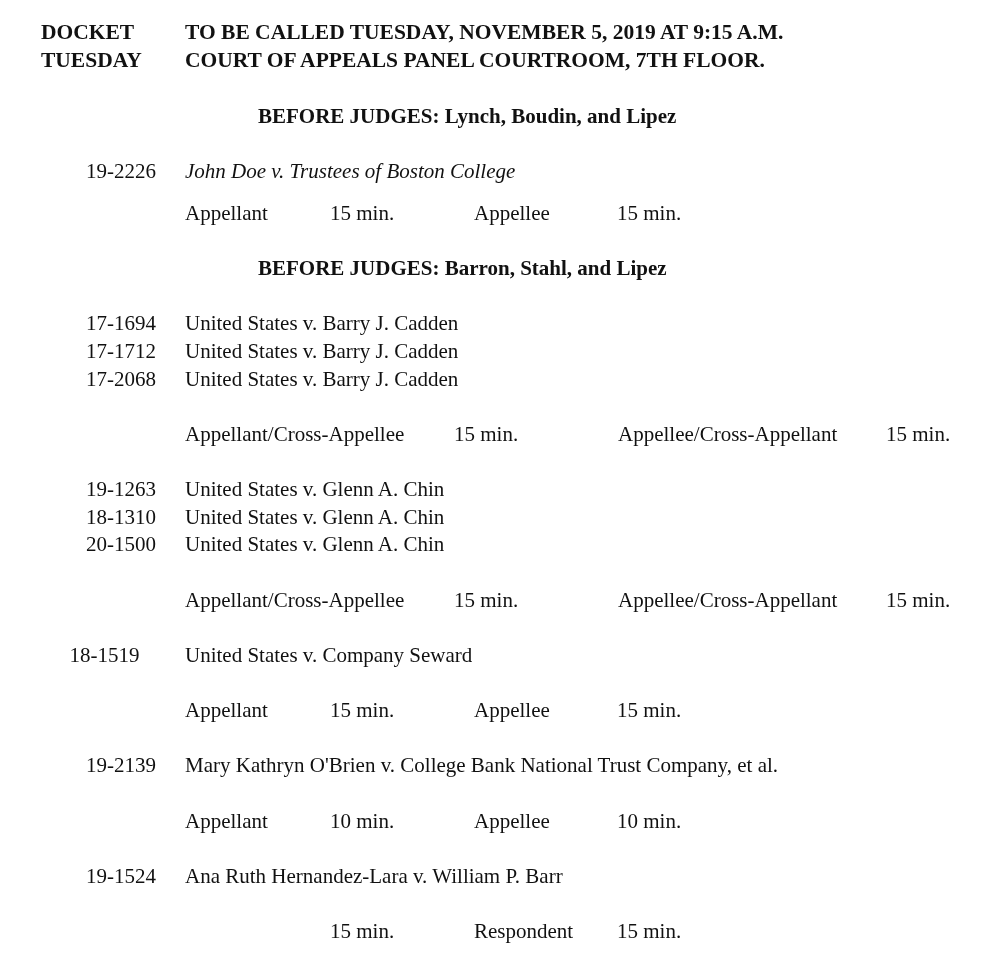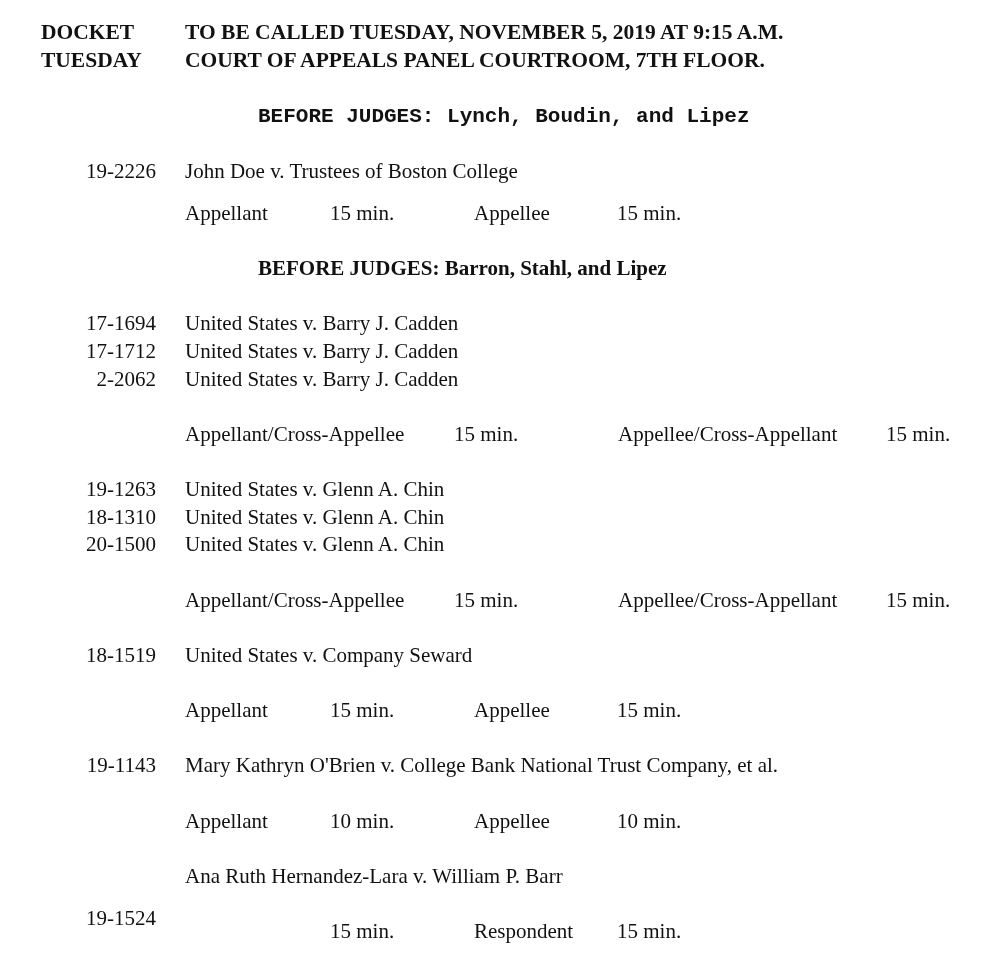--- a/index.html
+++ b/index.html
@@ -12,65 +12,65 @@
     .docket { text-align: right; width: 115px; }
   </style>
 </head>
 <body>
 
 <div class="abs hdr" style="left:41px;top:22px;">DOCKET</div>
 <div class="abs hdr" style="left:41px;top:50px;">TUESDAY</div>
 <div class="abs hdr" style="left:185px;top:22px;">TO BE CALLED TUESDAY, NOVEMBER 5, 2019 AT 9:15 A.M.</div>
 <div class="abs hdr" style="left:185px;top:50px;">COURT OF APPEALS PANEL COURTROOM, 7TH FLOOR.</div>
 
-<div class="abs judges" style="left:258px;top:106px;font-family:Liberation Mono, monospace;">BEFORE JUDGES: Lynch, Boudin, and Lipez</div>
+<div class="abs judges" style="left:258px;top:106px;">BEFORE JUDGES: Lynch, Boudin, and Lipez</div>
 
 <div class="abs txt docket" style="left:41px;top:161px;">19-2226</div>
-<div class="abs txt" style="left:185px;top:161px;">John Doe v. Trustees of Boston College</div>
+<div class="abs txt" style="left:185px;top:161px;font-style:italic;">John Doe v. Trustees of Boston College</div>
 <div class="abs txt" style="left:185px;top:203px;">Appellant</div>
 <div class="abs txt" style="left:330px;top:203px;">15 min.</div>
 <div class="abs txt" style="left:474px;top:203px;">Appellee</div>
 <div class="abs txt" style="left:617px;top:203px;">15 min.</div>
 
 <div class="abs judges" style="left:258px;top:258px;">BEFORE JUDGES: Barron, Stahl, and Lipez</div>
 
 <div class="abs txt docket" style="left:41px;top:313px;">17-1694</div>
 <div class="abs txt" style="left:185px;top:313px;">United States v. Barry J. Cadden</div>
 <div class="abs txt docket" style="left:41px;top:341px;">17-1712</div>
 <div class="abs txt" style="left:185px;top:341px;">United States v. Barry J. Cadden</div>
-<div class="abs txt docket" style="left:41px;top:369px;">2-2062</div>
+<div class="abs txt docket" style="left:41px;top:369px;">17-2068</div>
 <div class="abs txt" style="left:185px;top:369px;">United States v. Barry J. Cadden</div>
 <div class="abs txt" style="left:185px;top:424px;">Appellant/Cross-Appellee</div>
 <div class="abs txt" style="left:454px;top:424px;">15 min.</div>
 <div class="abs txt" style="left:618px;top:424px;">Appellee/Cross-Appellant</div>
 <div class="abs txt" style="left:886px;top:424px;">15 min.</div>
 
 <div class="abs txt docket" style="left:41px;top:479px;">19-1263</div>
 <div class="abs txt" style="left:185px;top:479px;">United States v. Glenn A. Chin</div>
 <div class="abs txt docket" style="left:41px;top:507px;">18-1310</div>
 <div class="abs txt" style="left:185px;top:507px;">United States v. Glenn A. Chin</div>
 <div class="abs txt docket" style="left:41px;top:534px;">20-1500</div>
 <div class="abs txt" style="left:185px;top:534px;">United States v. Glenn A. Chin</div>
 <div class="abs txt" style="left:185px;top:590px;">Appellant/Cross-Appellee</div>
 <div class="abs txt" style="left:454px;top:590px;">15 min.</div>
 <div class="abs txt" style="left:618px;top:590px;">Appellee/Cross-Appellant</div>
 <div class="abs txt" style="left:886px;top:590px;">15 min.</div>
 
-<div class="abs txt docket" style="left:41px;top:645px;">18-1519</div>
+<div class="abs txt docket" style="left:47px;top:645px;text-align:center;">18-1519</div>
 <div class="abs txt" style="left:185px;top:645px;">United States v. Company Seward</div>
 <div class="abs txt" style="left:185px;top:700px;">Appellant</div>
 <div class="abs txt" style="left:330px;top:700px;">15 min.</div>
 <div class="abs txt" style="left:474px;top:700px;">Appellee</div>
 <div class="abs txt" style="left:617px;top:700px;">15 min.</div>
 
-<div class="abs txt docket" style="left:41px;top:755px;">19-1143</div>
+<div class="abs txt docket" style="left:41px;top:755px;">19-2139</div>
 <div class="abs txt" style="left:185px;top:755px;">Mary Kathryn O'Brien v. College Bank National Trust Company, et al.</div>
 <div class="abs txt" style="left:185px;top:811px;">Appellant</div>
 <div class="abs txt" style="left:330px;top:811px;">10 min.</div>
 <div class="abs txt" style="left:474px;top:811px;">Appellee</div>
 <div class="abs txt" style="left:617px;top:811px;">10 min.</div>
 
-<div class="abs txt docket" style="left:41px;top:866px;margin-top:42px;">19-1524</div>
+<div class="abs txt docket" style="left:41px;top:866px;">19-1524</div>
 <div class="abs txt" style="left:185px;top:866px;">Ana Ruth Hernandez-Lara v. William P. Barr</div>
 <div class="abs txt" style="left:185px;top:960px;">Petitioner</div>
 <div class="abs txt" style="left:330px;top:921px;">15 min.</div>
 <div class="abs txt" style="left:474px;top:921px;">Respondent</div>
 <div class="abs txt" style="left:617px;top:921px;">15 min.</div>
 
 </body></html>

